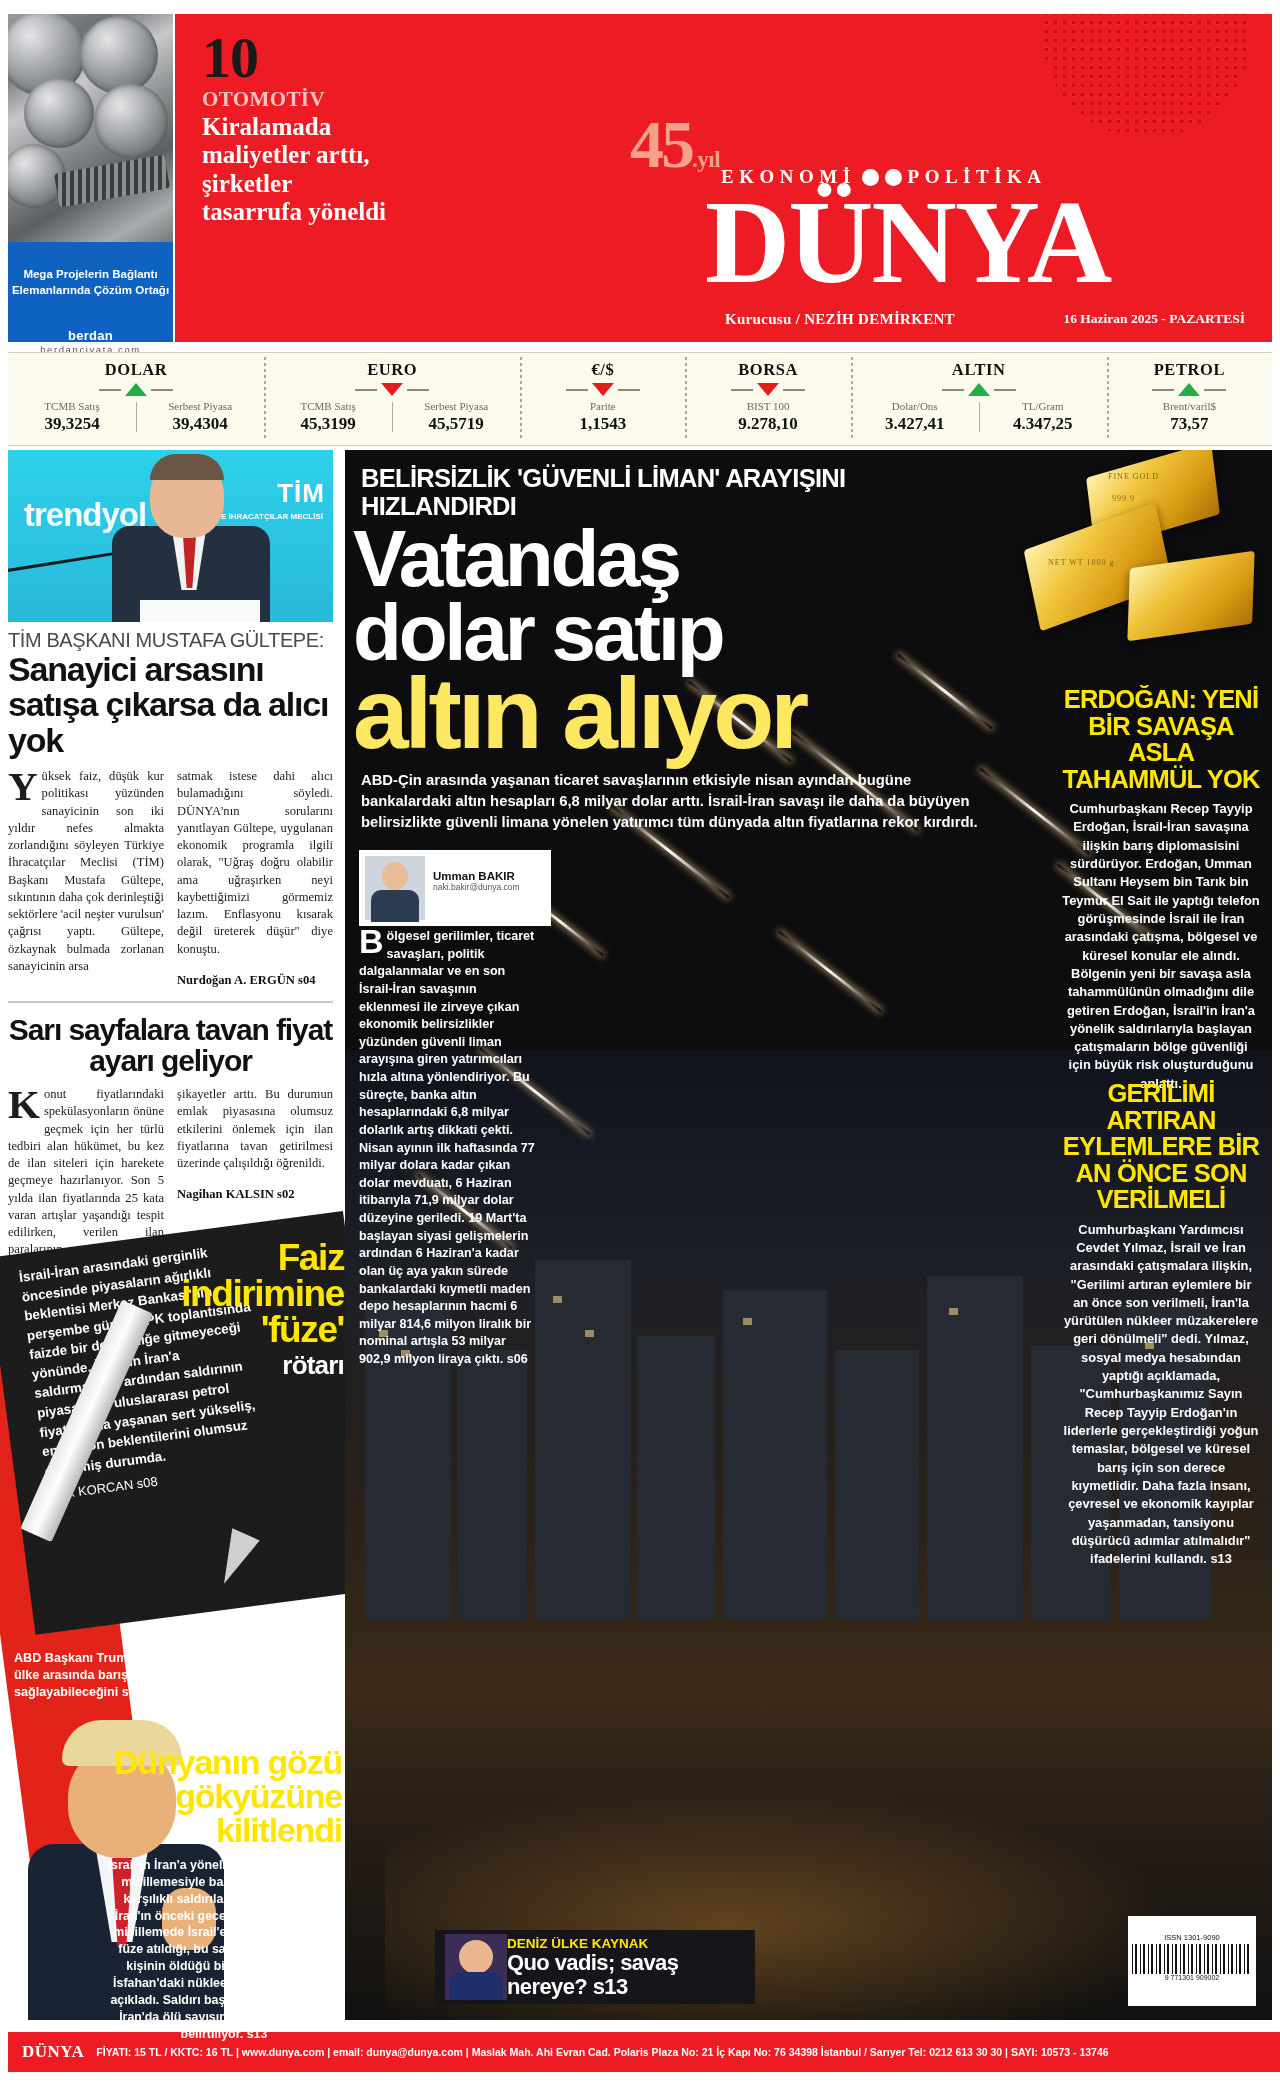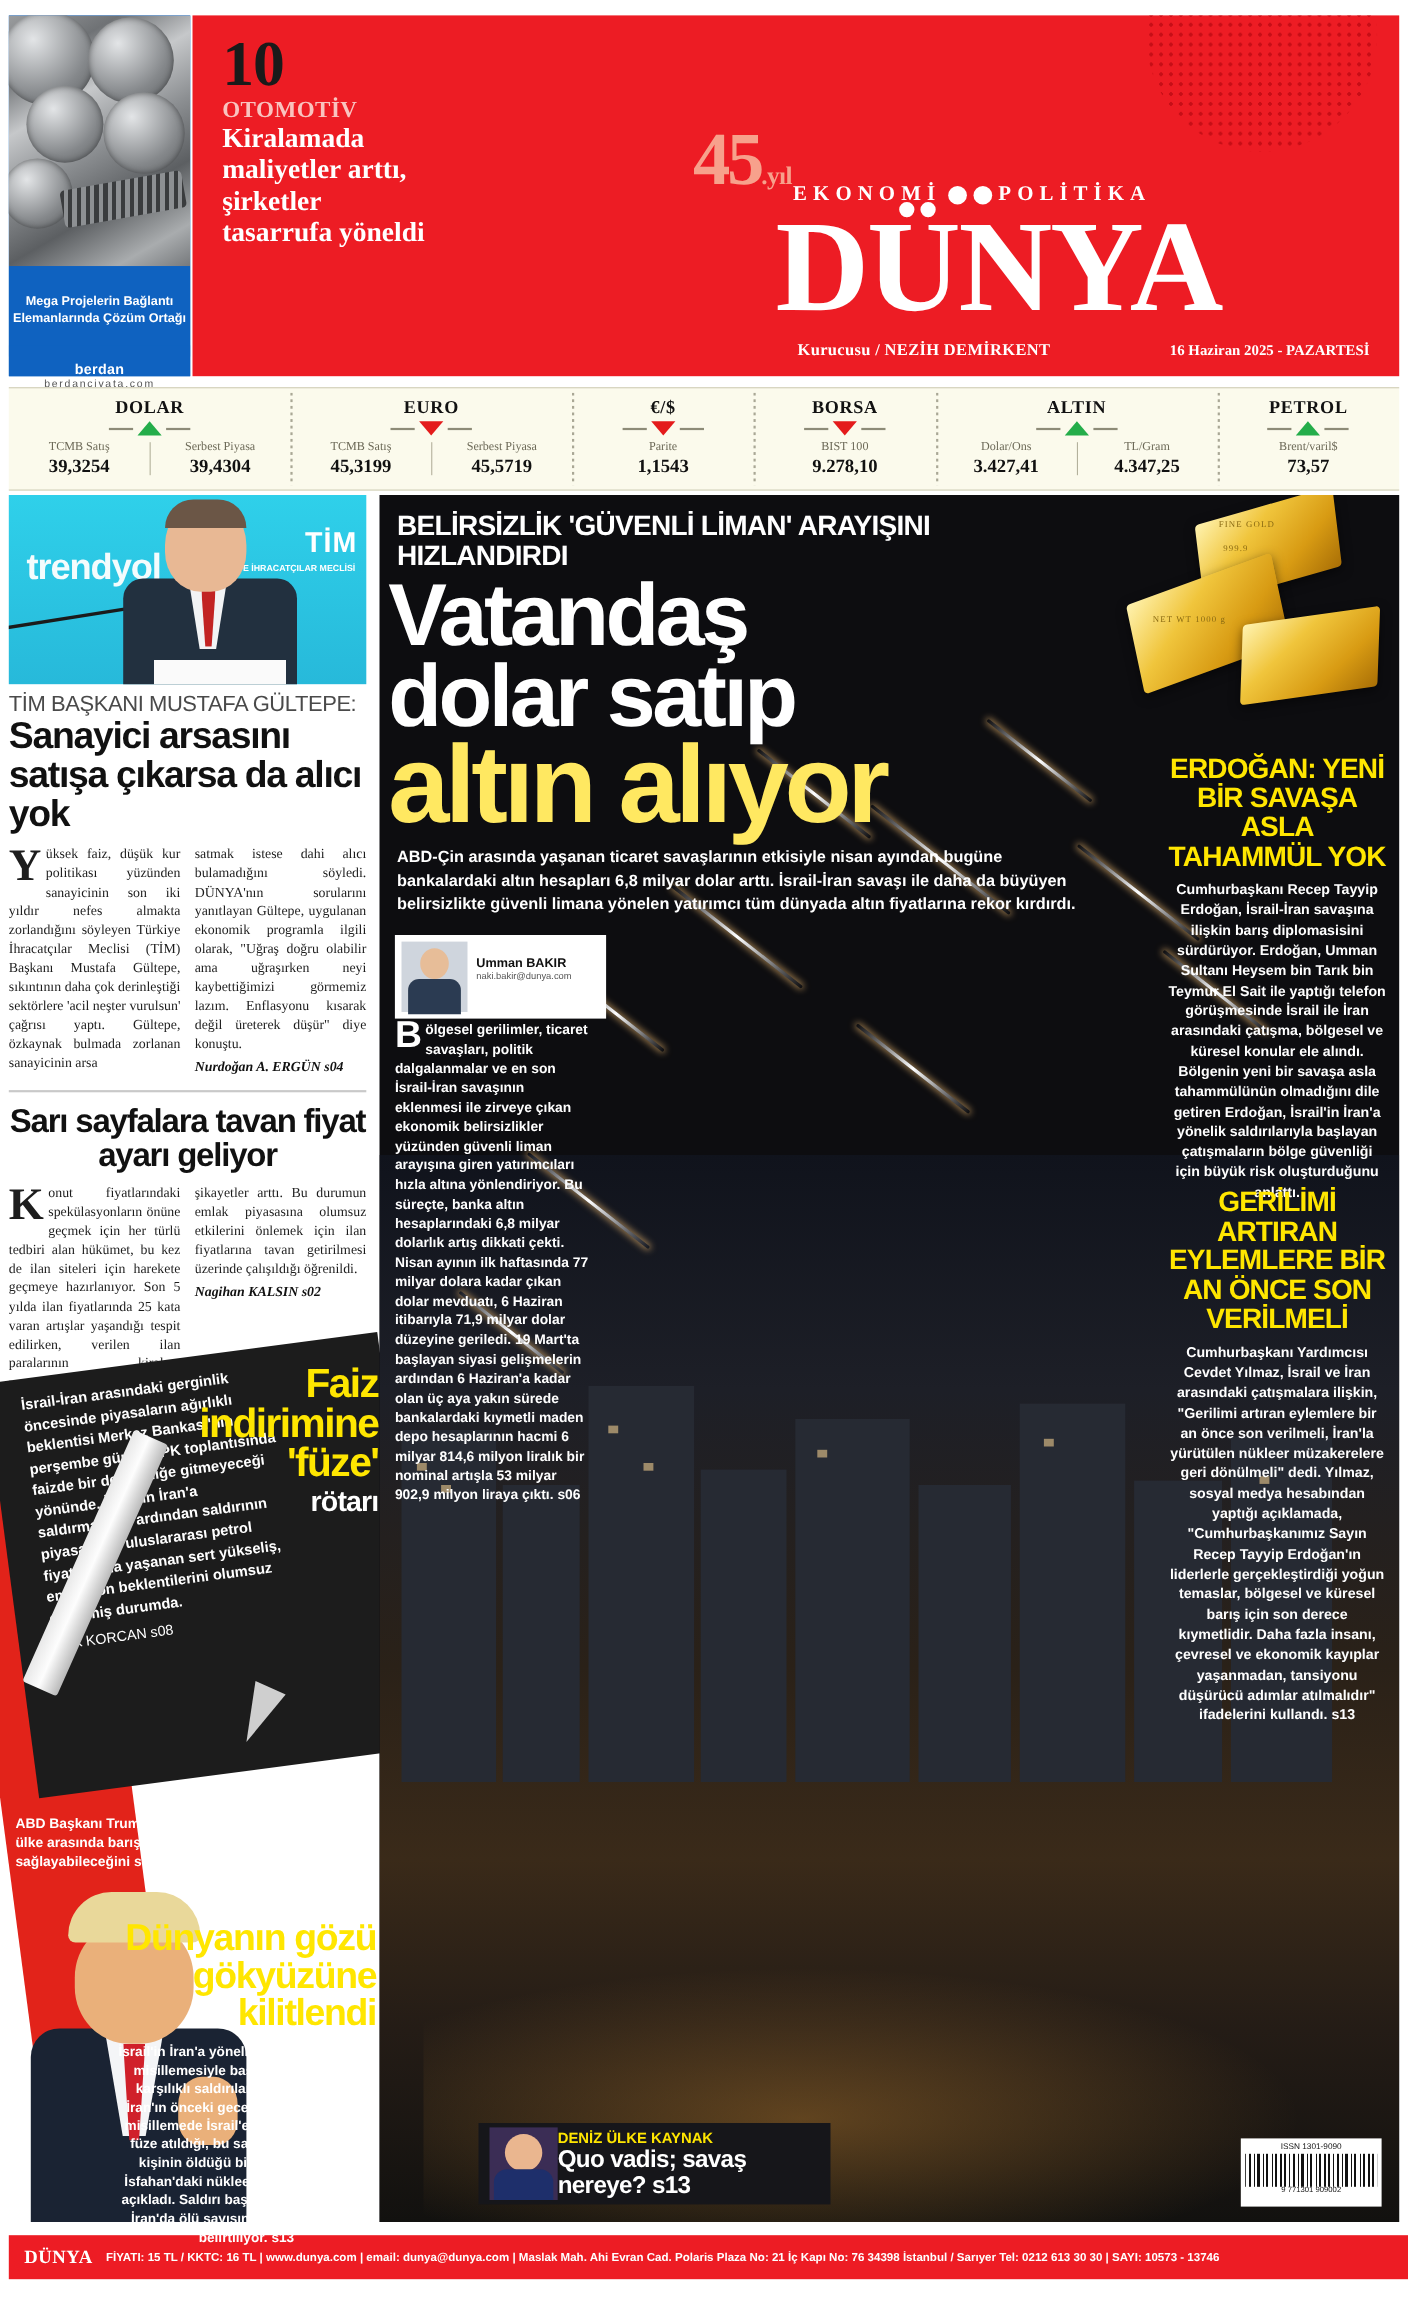--- a/index.html
+++ b/index.html
@@ -108,21 +108,21 @@
   .tim-kicker{font-family:"Liberation Sans",sans-serif;font-size:20px;color:#4a4a4a;
      letter-spacing:-.4px;margin-top:7px;}
   .tim-head{font-family:"Liberation Sans",sans-serif;font-weight:bold;font-size:34px;
      line-height:1.04;letter-spacing:-1.2px;margin-top:0;}
   .twocol{display:flex;gap:13px;margin-top:10px;}
   .twocol p{margin:0;font-family:"Liberation Serif",serif;font-size:12.6px;line-height:1.37;
      text-align:justify;color:#1d1d1d;}
   .twocol .c{flex:1;}
   .dropcap::first-letter{float:left;font-size:41px;line-height:.82;font-weight:bold;
      padding-right:4px;padding-top:2px;font-family:"Liberation Serif",serif;}
-  .byline{font-family:"Liberation Serif",serif;font-weight:bold;font-size:12.6px;margin-top:5px;font-style:italic;}
+  .byline{font-family:"Liberation Serif",serif;font-weight:bold;font-size:12.6px;margin-top:15px;}
   .rule{height:2px;background:#c9c9c9;margin:13px 0 11px;}
   .sari-head{font-family:"Liberation Sans",sans-serif;font-weight:bold;font-size:30px;
      line-height:1.04;letter-spacing:-1.1px;text-align:center;}
 
   
   .tilt{position:absolute;left:-14px;top:1258px;width:360px;height:380px;background:#1c1c1c;
      transform:rotate(-7.5deg);transform-origin:left top;}
   .redwedge{position:absolute;left:-40px;top:1330px;width:120px;height:560px;background:#e2231a;
      transform:rotate(-7.5deg);transform-origin:left top;}
   .tiltbox{position:absolute;left:18px;top:1268px;width:232px;transform:rotate(-7.5deg);
@@ -215,21 +215,21 @@
   .denizbar{position:absolute;left:90px;bottom:16px;width:300px;height:74px;background:#16161a;
      display:flex;align-items:center;padding:0 10px;}
   .deniz-ph{width:62px;height:66px;background:#3b2d55;position:relative;flex:none;}
   .deniz-ph .hh{position:absolute;left:14px;top:6px;width:34px;height:34px;border-radius:50%;background:#eab68f;}
   .deniz-ph .bb{position:absolute;left:4px;top:38px;width:54px;height:28px;border-radius:12px 12px 0 0;background:#1e2f6b;}
   .deniz-tx .k{color:#ffe600;font-family:"Liberation Sans",sans-serif;font-weight:bold;font-size:13.5px;}
   .deniz-tx .q{color:#fff;font-family:"Liberation Sans",sans-serif;font-weight:bold;
      font-size:22px;line-height:1.06;letter-spacing:-.6px;}
 
   .barcode{position:absolute;right:16px;bottom:14px;width:120px;height:56px;background:#fff;
-     padding:3px 4px;}
+     padding:17px 4px;}
   .barcode .iss{font-family:"Liberation Sans",sans-serif;font-size:7.5px;text-align:center;color:#111;}
   .bc-lines{height:30px;margin-top:2px;
      background:repeating-linear-gradient(90deg,#111 0 1px,#fff 1px 3px,#111 3px 5px,#fff 5px 8px);}
   .bc-num{font-family:"Liberation Sans",sans-serif;font-size:7px;text-align:center;color:#111;}
 
   
   .footer{position:absolute;left:8px;top:2032px;width:1264px;height:40px;background:#ed1c24;
      display:flex;align-items:center;gap:12px;padding:0 14px;color:#fff;}
   .footer .fl{font-family:"Liberation Serif",serif;font-weight:bold;font-size:17px;letter-spacing:.5px;}
   .footer .fi{font-family:"Liberation Sans",sans-serif;font-weight:bold;font-size:10.5px;}

